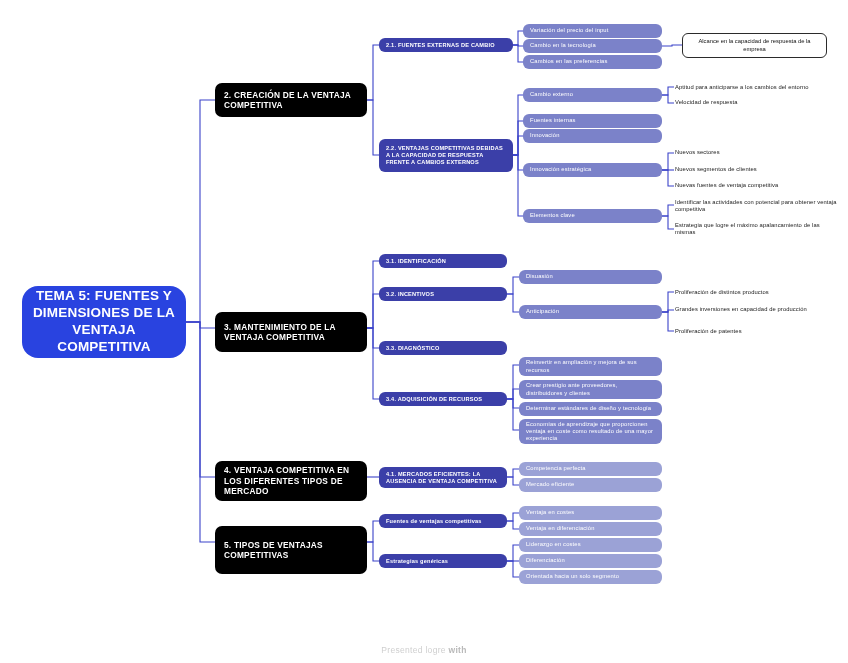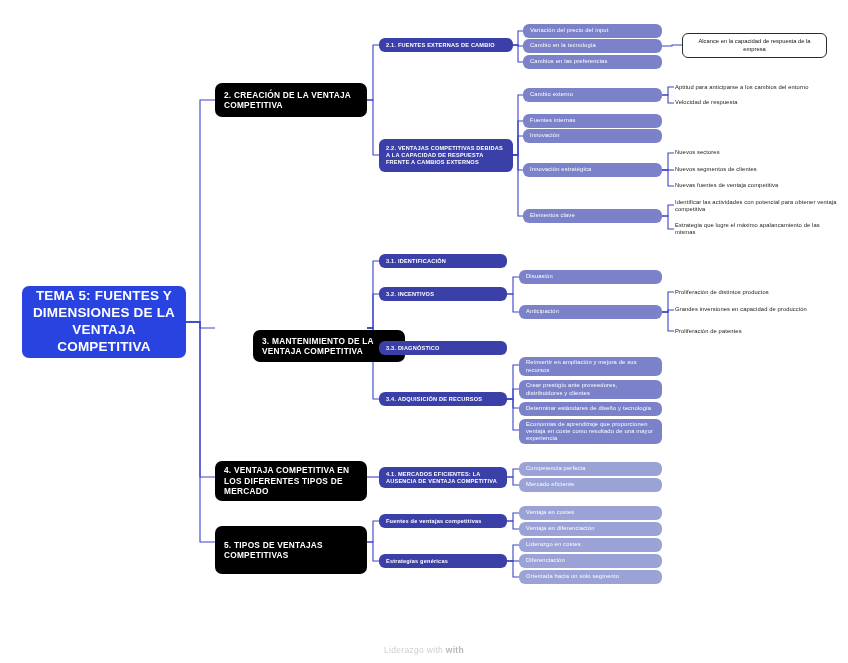--- a/index.html
+++ b/index.html
@@ -16,21 +16,21 @@
     position:absolute;
     box-sizing:border-box;
     display:flex;
     align-items:center;
     line-height:1.25;
   }
   
   .root{
     background:#2943e0;
     color:#ffffff;
-    border-radius:7px;
+    border-radius:16px;
     font-size:13.5px;
     font-weight:bold;
     letter-spacing:.2px;
     justify-content:center;
     text-align:center;
     padding:8px 8px;
   }
   
   .lvl1{
     background:#000000;
@@ -173,21 +173,21 @@
   </svg>
 
   <div class="node root" style="left:22px;top:286px;width:164px;height:72px;">
     <span>TEMA 5: FUENTES Y DIMENSIONES DE LA VENTAJA COMPETITIVA</span>
   </div>
 
   <div class="node lvl1" style="left:215px;top:83px;width:152px;height:34px;">
     <span>2. CREACIÓN DE LA VENTAJA COMPETITIVA</span>
   </div>
 
-  <div class="node lvl1" style="left:215px;top:330px;width:152px;height:32px;margin-left:38px;">
+  <div class="node lvl1" style="left:215px;top:312px;width:152px;height:40px;">
     <span>3. MANTENIMIENTO DE LA VENTAJA COMPETITIVA</span>
   </div>
 
   <div class="node lvl1" style="left:215px;top:461px;width:152px;height:40px;">
     <span>4. VENTAJA COMPETITIVA EN LOS DIFERENTES TIPOS DE MERCADO</span>
   </div>
 
   <div class="node lvl1" style="left:215px;top:526px;width:152px;height:48px;">
     <span>5. TIPOS DE VENTAJAS COMPETITIVAS</span>
   </div>
@@ -326,14 +326,14 @@
   <div class="node lvl4" style="left:519px;top:554px;width:143px;height:14px;">
     <span>Diferenciación</span>
   </div>
   <div class="node lvl4" style="left:519px;top:570px;width:143px;height:14px;">
     <span>Orientada hacia un solo segmento</span>
   </div>
 
 </div>
 
 <div id="footer">
-  <span>Liderazgo with </span><b>with</b>
+  <span>Presented logre </span><b>with</b>
 </div>
 
 </body></html>

